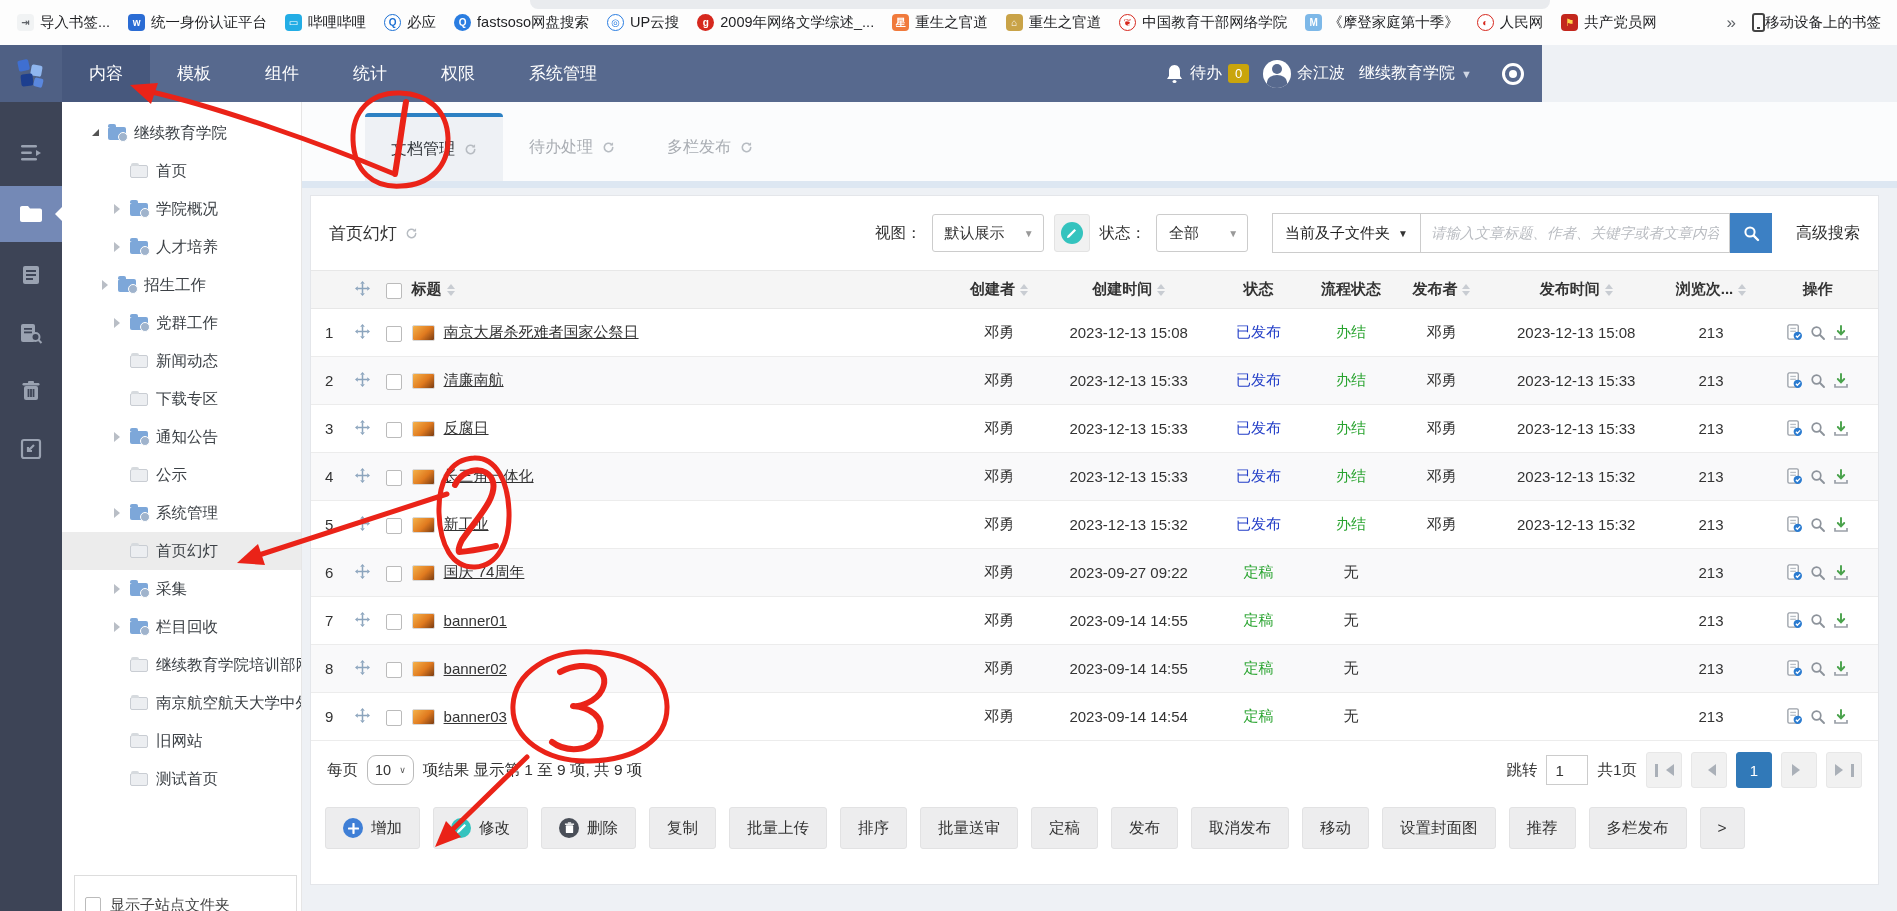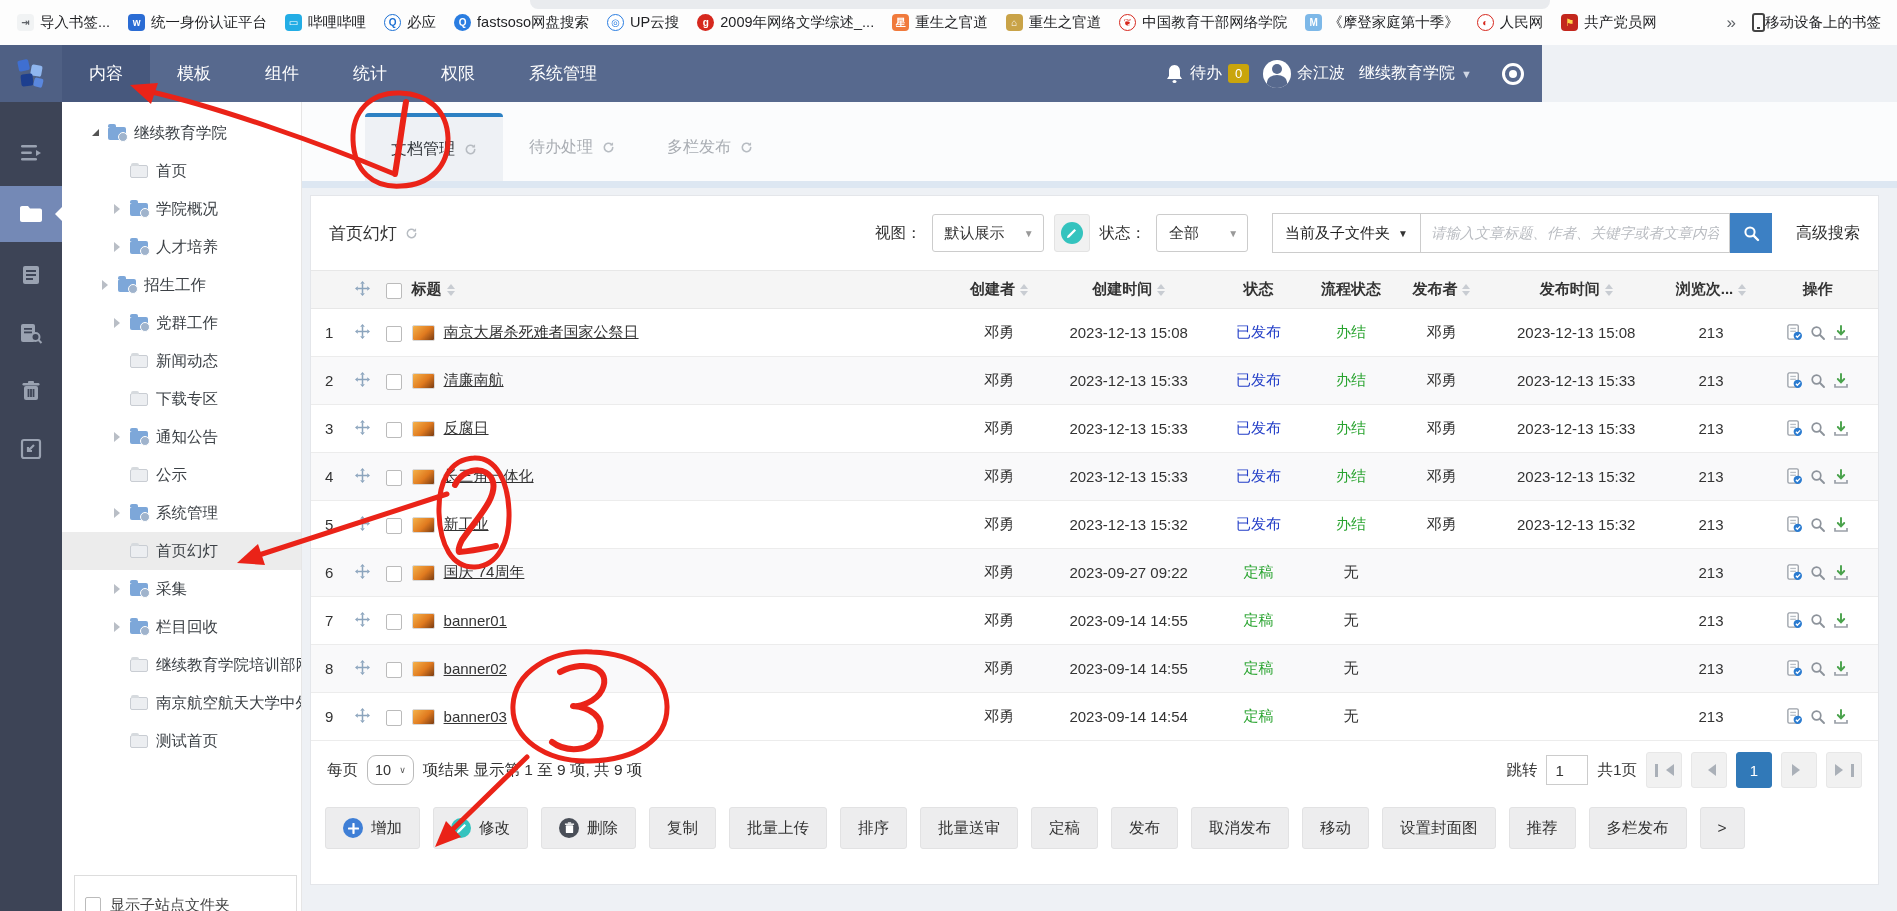--- a/index.html
+++ b/index.html
@@ -350,20 +350,25 @@
       </div>
       <div class="tree-item" style="padding-left: 52px;">
         <span class="tree-caret"></span>
         <span class="t-ico folder"></span>
         <span>继续教育学院培训部网站</span>
       </div>
       <div class="tree-item" style="padding-left: 52px;">
         <span class="tree-caret"></span>
         <span class="t-ico folder"></span>
         <span>南京航空航天大学中外合</span>
+      </div>
+      <div class="tree-item" style="padding-left: 52px;">
+        <span class="tree-caret"></span>
+        <span class="t-ico folder"></span>
+        <span>旧网站</span>
       </div>
       <div class="tree-item" style="padding-left: 52px;">
         <span class="tree-caret"></span>
         <span class="t-ico folder"></span>
         <span>测试首页</span>
       </div>
     </div>
   <div class="subsite-box">
     <span class="cbx"></span>
     <span>显示子站点文件夹</span>

